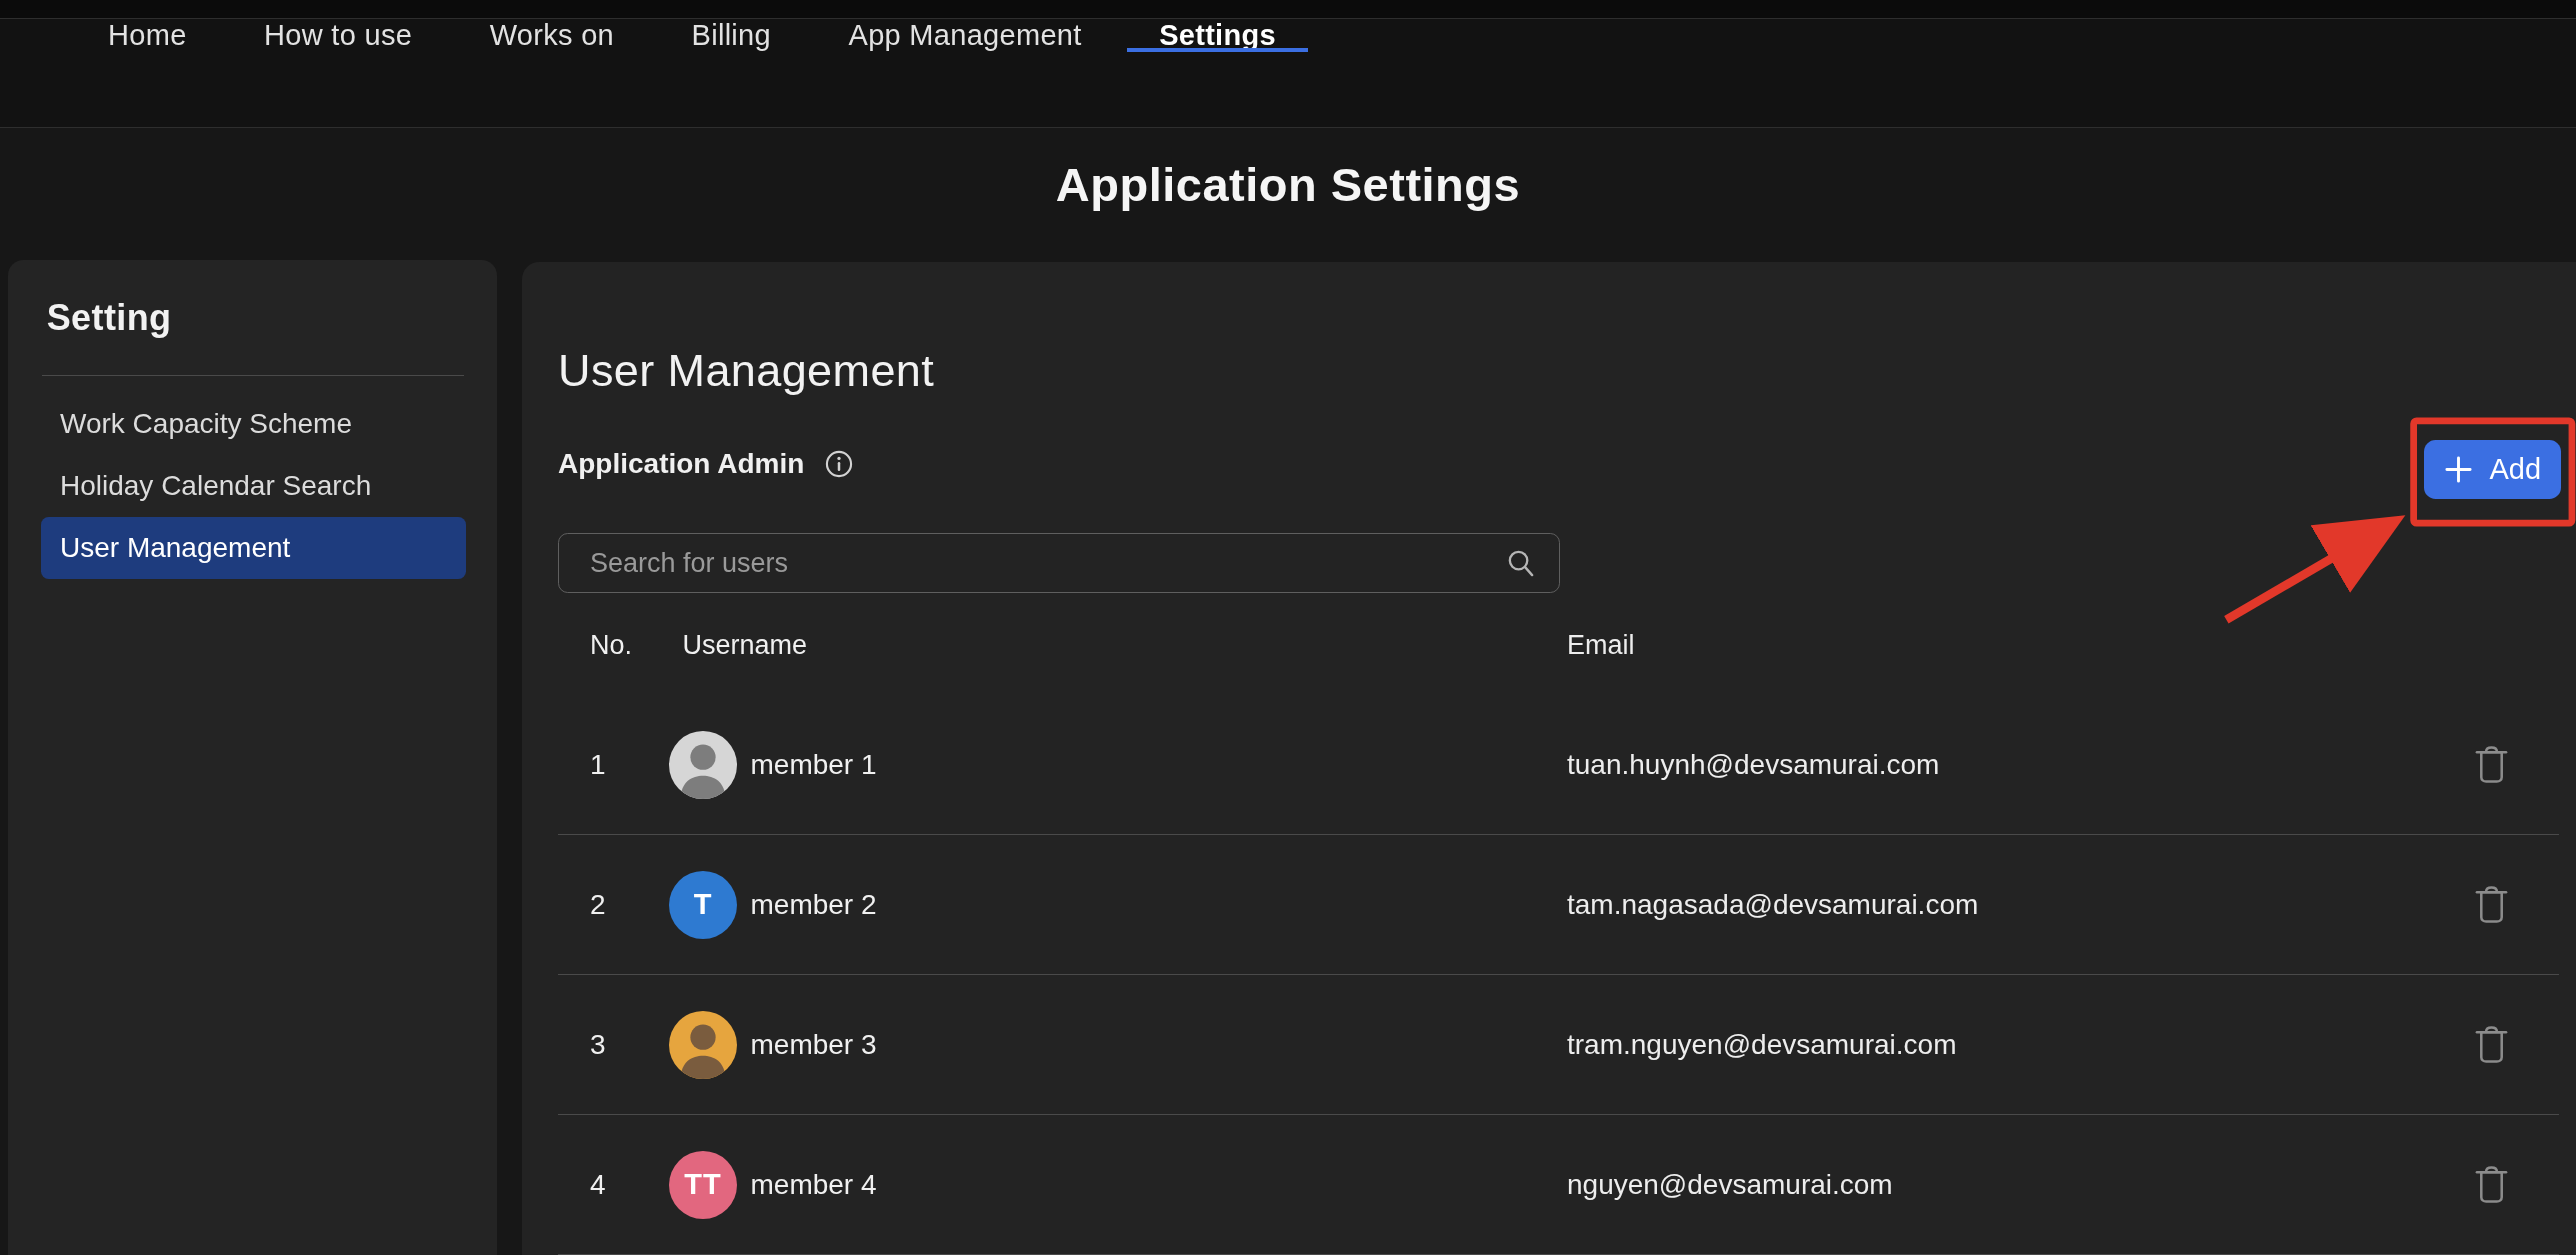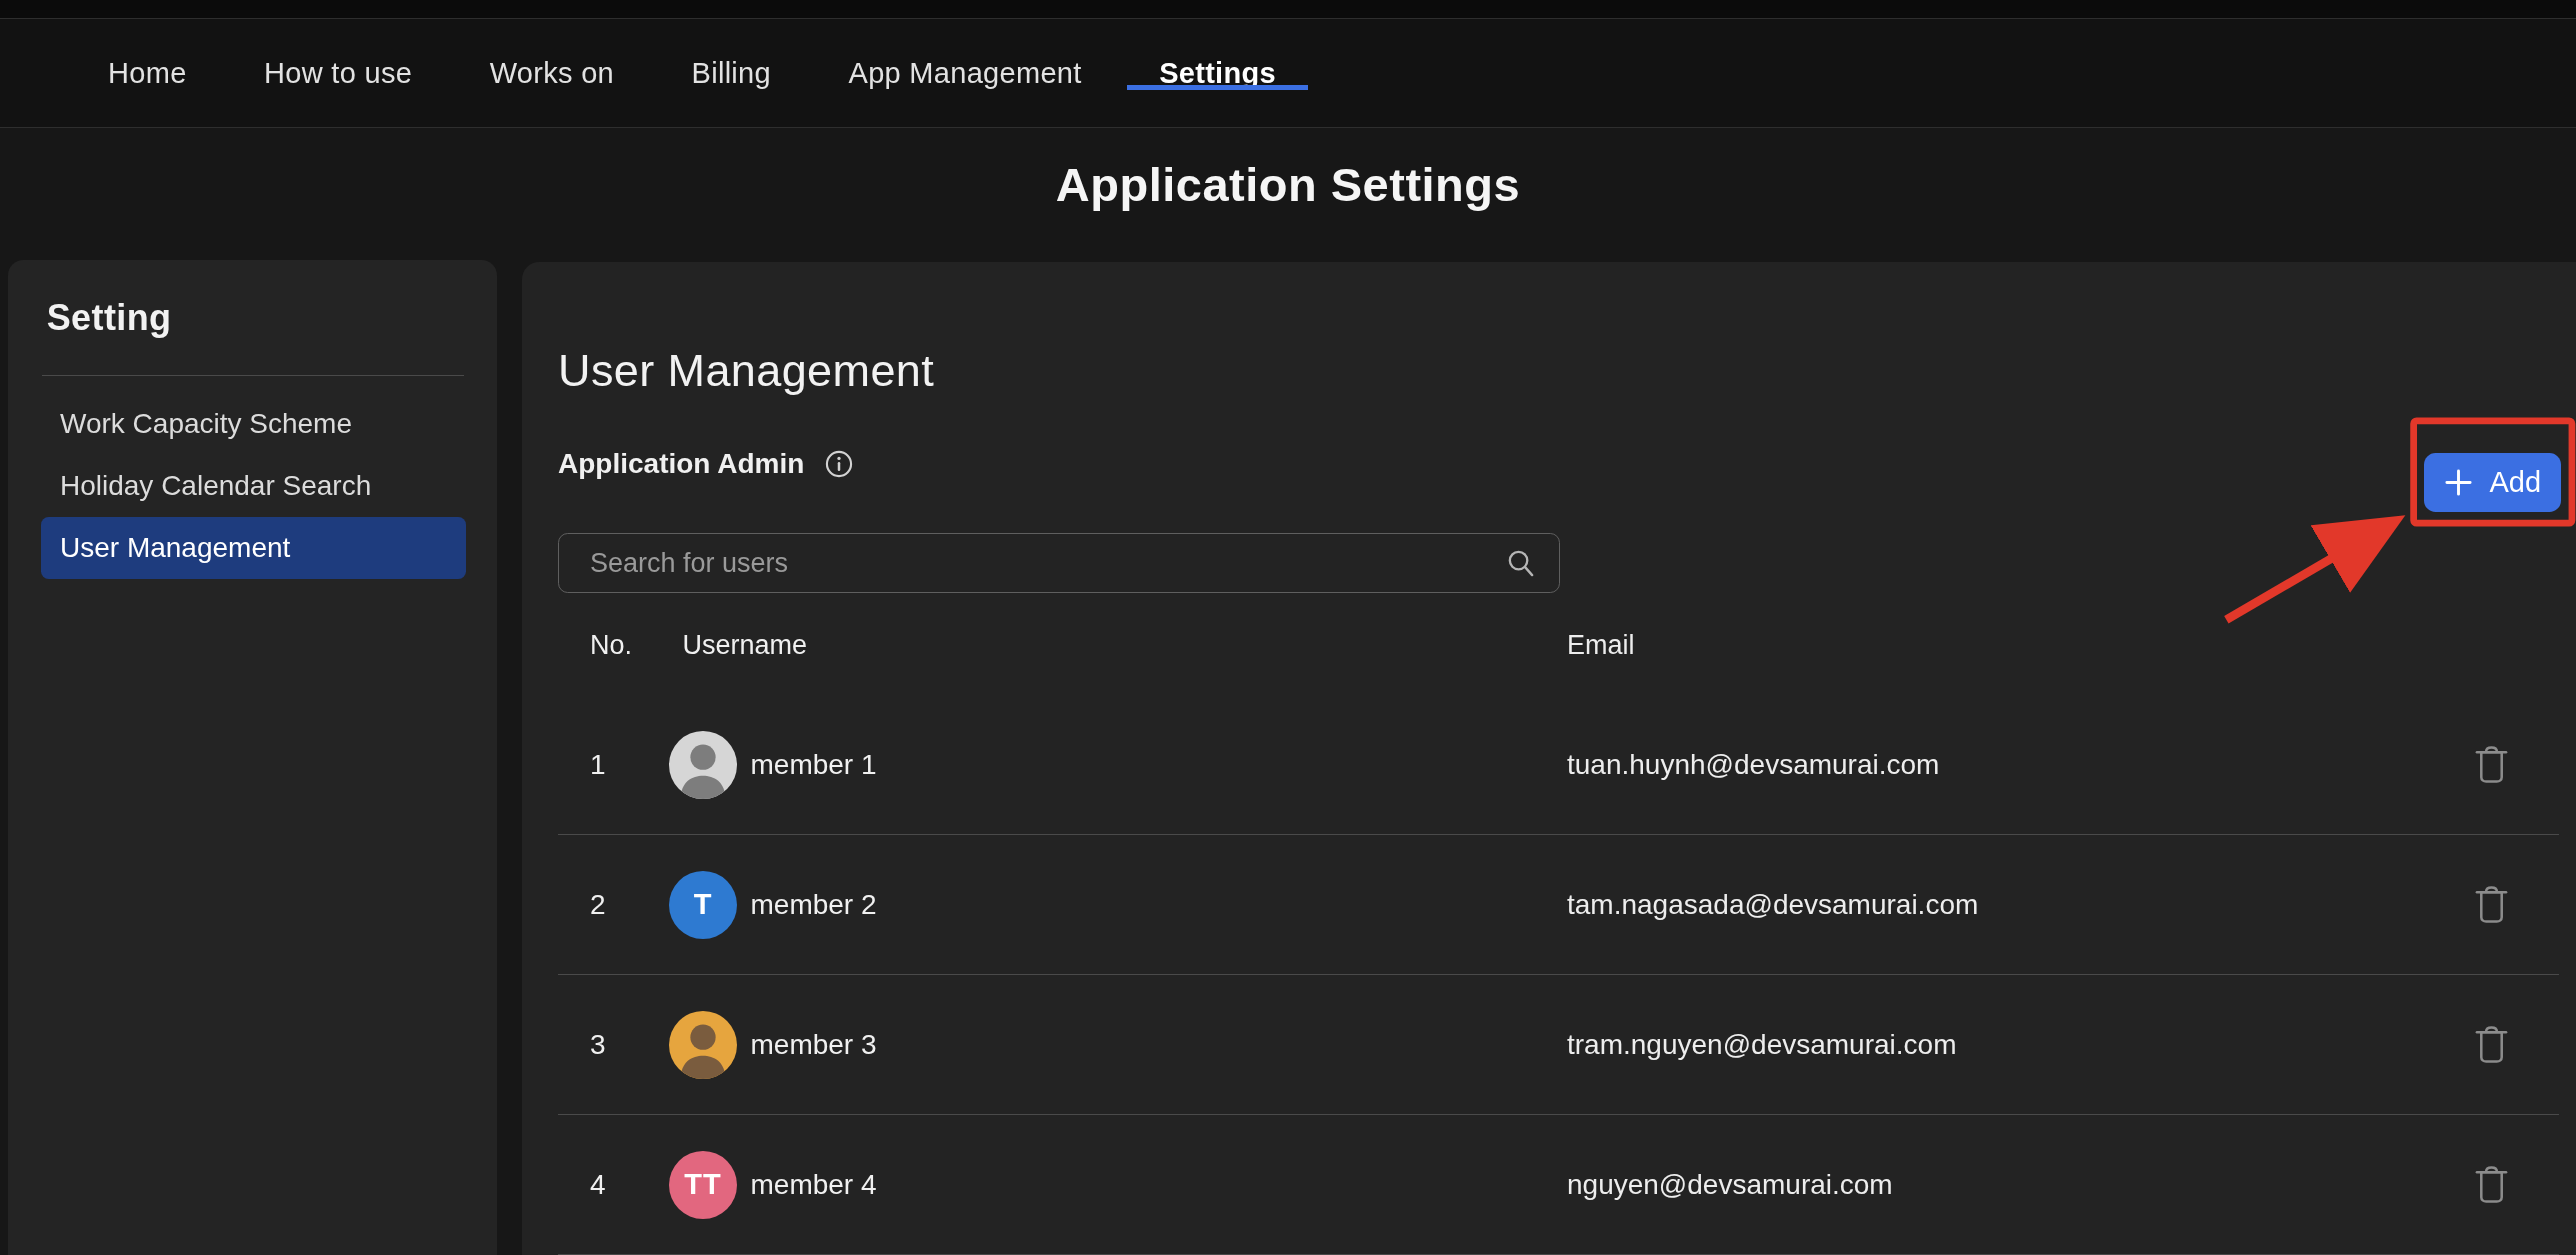--- a/index.html
+++ b/index.html
@@ -8,21 +8,21 @@
   .screen {
     position:relative; width:2576px; height:1255px;
     background:#171717; overflow:hidden; color:#e8e8e8;
   }
 
   
   .topstrip { height:18.3px; background:#0b0b0b; }
   .navbar {
     height:110px; background:#121212;
     border-top:1px solid #2e2e2e; border-bottom:1px solid #2e2e2e;
-    display:flex; align-items:center; justify-content:space-between;
+    display:flex; align-items:flex-start; justify-content:space-between;
   }
   .nav-items { list-style:none; display:flex; gap:13.5px; padding-left:76px; }
   .nav-item {
     position:relative; display:flex; align-items:center;
     padding:0 32px; cursor:pointer;
     font-size:29px; color:#e2e2e2; letter-spacing:0.3px;
   }
   .nav-item.active { color:#ffffff; font-weight:700; }
   .nav-item.active::after {
     content:""; position:absolute; left:0; right:0; bottom:0;
@@ -73,21 +73,21 @@
     padding-left:36px; font-size:45px; font-weight:500; color:#f2f2f2;
     line-height:56px; letter-spacing:0.4px;
   }
   .section-row {
     margin:46px 0 0 36px; display:flex; align-items:center; gap:21px; height:37px;
   }
   .section-label { font-size:28px; font-weight:700; color:#f0f0f0; }
   .info-icon { cursor:pointer; display:flex; }
 
   .add-btn {
-    position:absolute; top:191px; right:15.4px; width:137px; height:59px;
+    position:absolute; top:178px; right:15.4px; width:137px; height:59px;
     background:var(--accent); color:#ffffff; border:none; border-radius:11.6px;
     display:flex; align-items:center; justify-content:center; gap:15.4px;
     font-size:29px; font-family:inherit; cursor:pointer;
   }
 
   .search-box {
     position:relative; margin:51px 16px 0 36px; width:1002px; height:60px;
     border:1.9px solid #5f5f5f; border-radius:9.7px; background:transparent;
     display:flex; align-items:center;
   }

